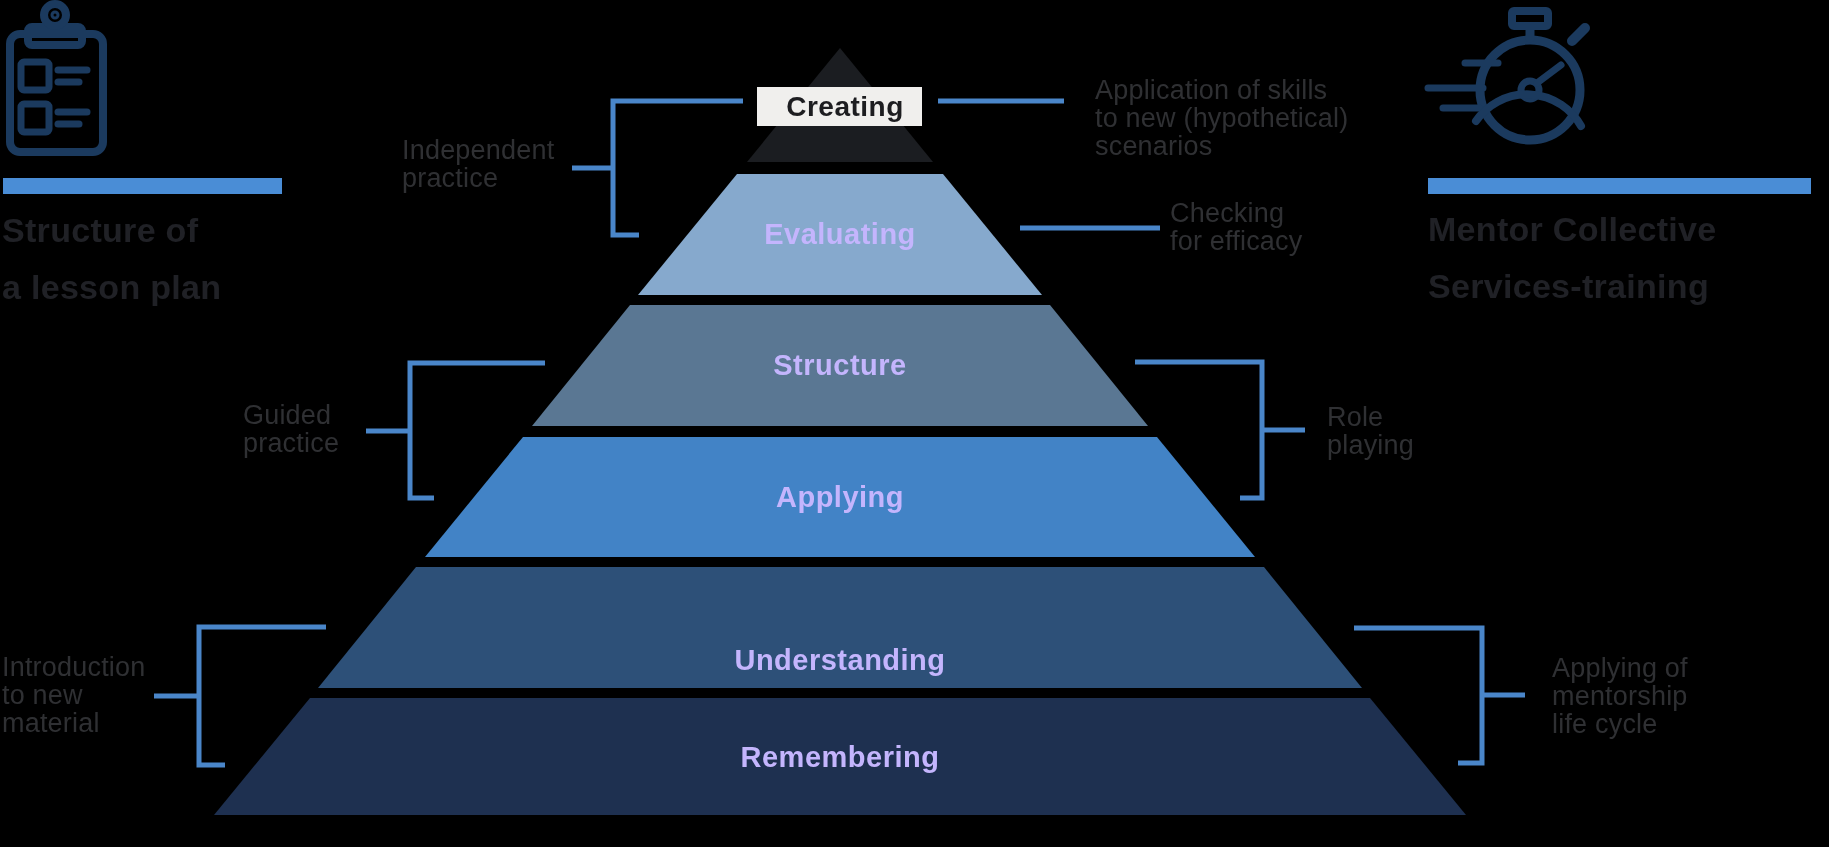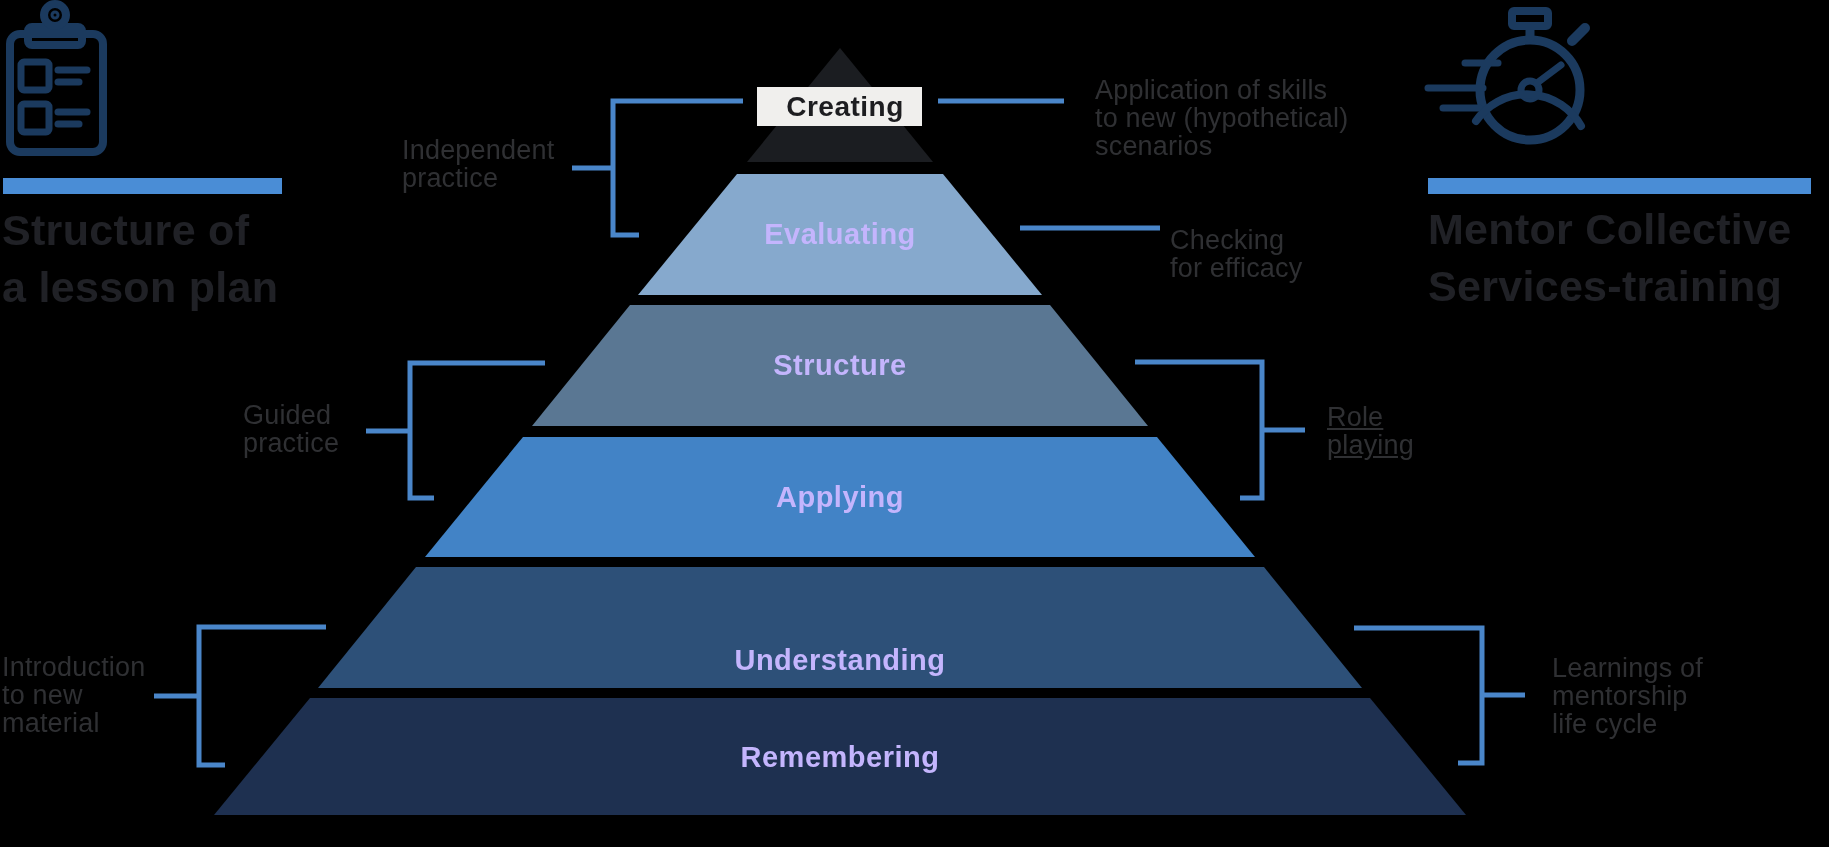--- a/index.html
+++ b/index.html
@@ -16,30 +16,30 @@
   .level-label{
     position:absolute;left:590px;width:500px;height:40px;line-height:40px;
     text-align:center;font-size:29px;font-weight:bold;color:#c4b5fd;
     letter-spacing:.5px;
   }
   .creating-label{
     position:absolute;left:757px;top:87px;width:176px;height:39px;line-height:39px;
     text-align:center;font-size:28px;font-weight:bold;color:#1D1D20;letter-spacing:.5px;
   }
   .title{
-    position:absolute;font-size:43px;line-height:57px;font-weight:bold;
+    position:absolute;font-size:34px;line-height:57px;font-weight:bold;
     color:#202126;white-space:pre-line;letter-spacing:.3px;
   }
   #title-left{left:2px;top:202px;width:420px;}
   #title-right{left:1428px;top:201px;width:420px;}
   #note-independent{left:402px;top:136px;}
   #note-application{left:1095px;top:76px;}
-  #note-checking{left:1170px;top:199px;margin-top:27px;}
+  #note-checking{left:1170px;top:199px;}
   #note-guided{left:243px;top:401px;}
-  #note-role{left:1327px;top:403px;text-decoration:underline;}
+  #note-role{left:1327px;top:403px;}
   #note-introduction{left:2px;top:653px;}
   #note-learnings{left:1552px;top:654px;}
   #label-evaluating{top:214px;}
   #label-analyzing{top:345px;}
   #label-applying{top:477px;}
   #label-understanding{top:640px;}
   #label-remembering{top:737px;}
 </style>
 </head>
 <body>
@@ -129,15 +129,15 @@
 scenarios</div>
 <div class="note" id="note-checking">Checking
 for efficacy</div>
 <div class="note" id="note-guided">Guided
 practice</div>
 <div class="note" id="note-role">Role
 playing</div>
 <div class="note" id="note-introduction">Introduction
 to new
 material</div>
-<div class="note" id="note-learnings">Learnings of
+<div class="note" id="note-learnings">Applying of
 mentorship
 life cycle</div>
 
 </body></html>

